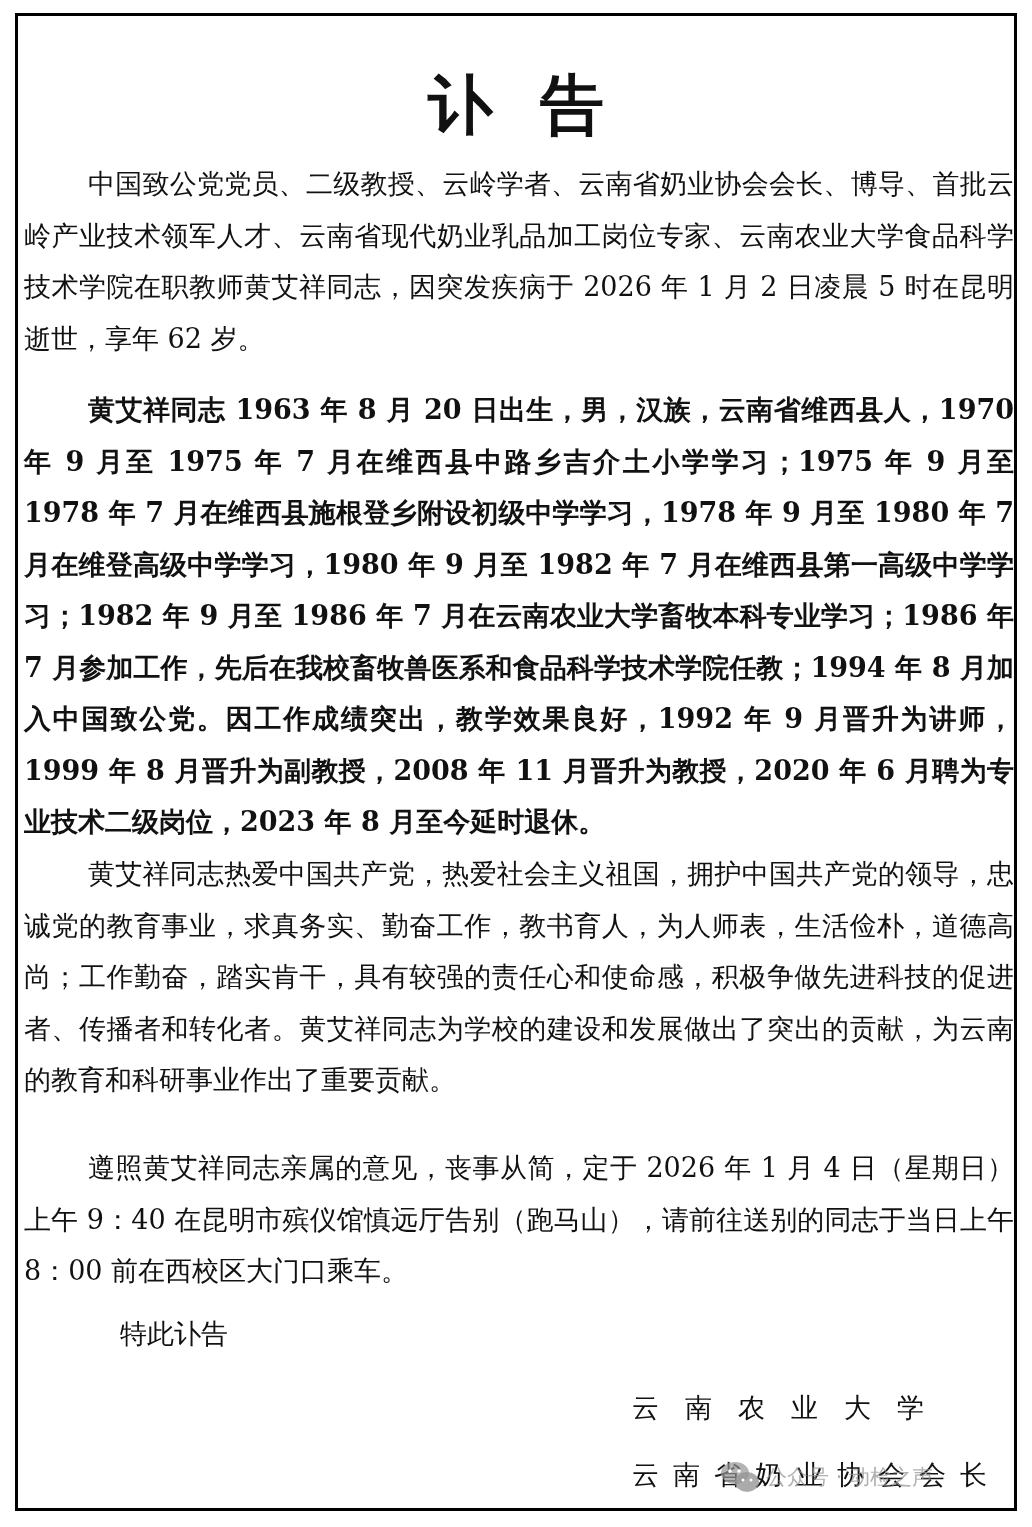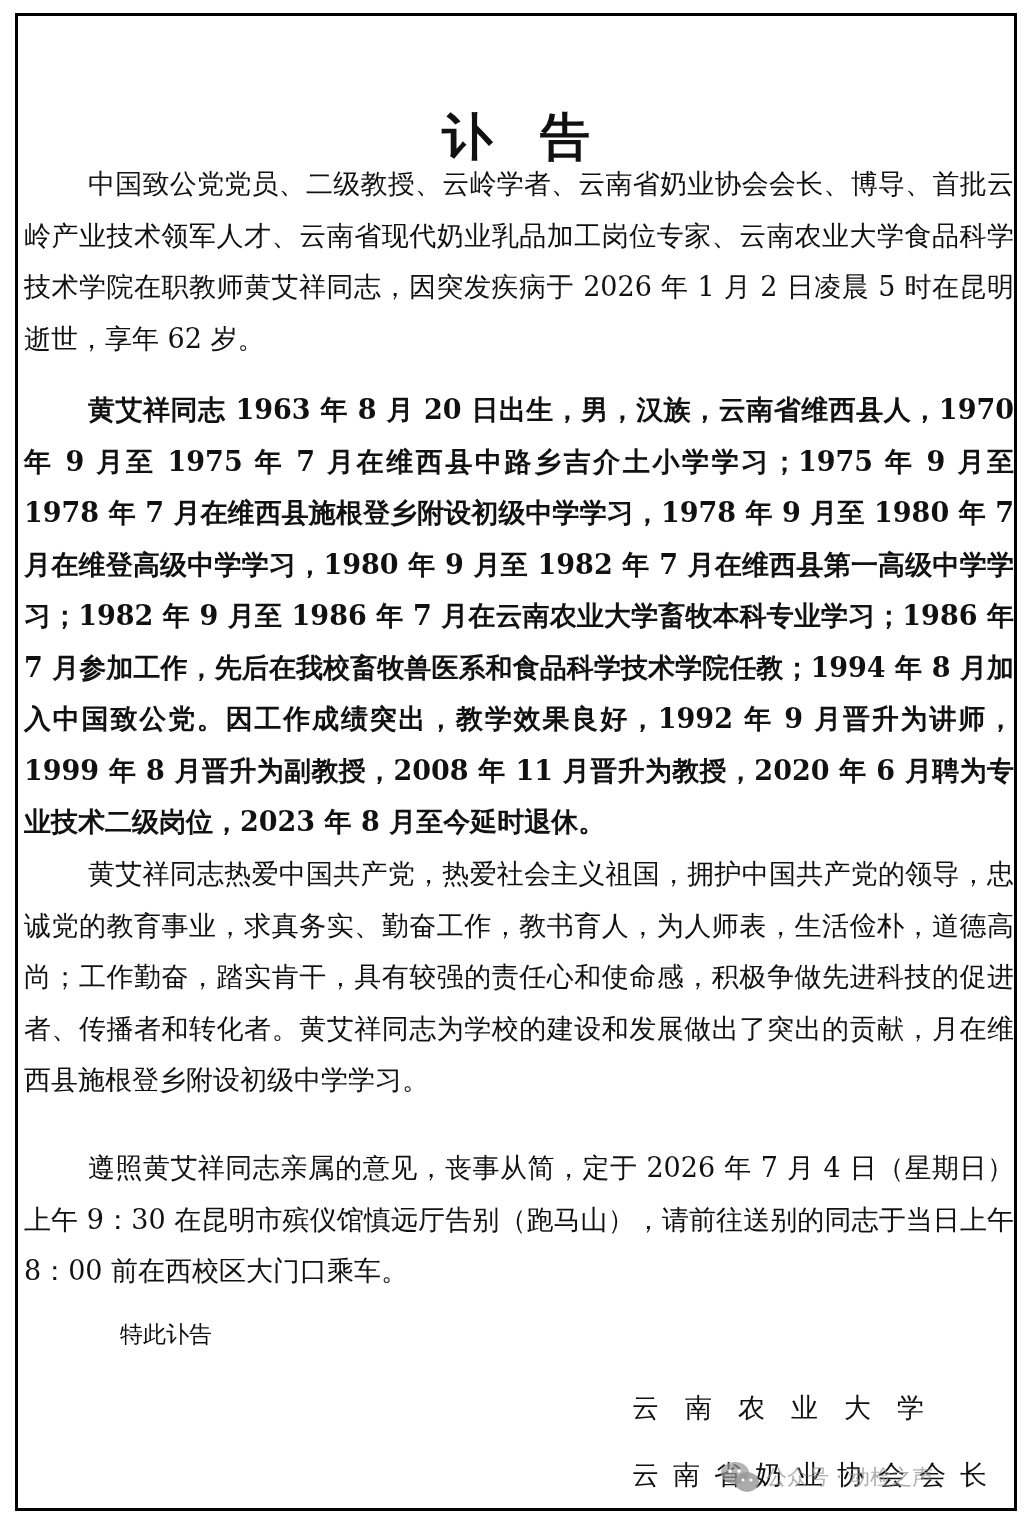--- a/index.html
+++ b/index.html
@@ -1,50 +1,50 @@
 <!DOCTYPE html>
 <html><head>
   <meta charset="utf-8">
   <style>
     html, body { margin: 0; padding: 0; background: #ffffff; }
     body { width: 1032px; height: 1527px; position: relative; overflow: hidden;
            font-family: "DejaVu Serif", "Liberation Serif", serif; color: #111; }
     .frame { position: absolute; left: 15px; top: 13px; width: 1002px; height: 1498px;
              border: 3px solid #000; box-sizing: border-box; }
     .title { position: absolute; top: 70px; left: 0; width: 1032px; text-align: center;
-             font-family: "DejaVu Sans", sans-serif; font-weight: bold; font-size: 50px;
-             letter-spacing: 48px; padding-left: 48px; box-sizing: border-box; line-height: 70px; margin-top: 32px; }
+             font-family: "DejaVu Sans", sans-serif; font-weight: bold; font-size: 64px;
+             letter-spacing: 48px; padding-left: 48px; box-sizing: border-box; line-height: 70px; }
     .para { position: absolute; left: 24px; width: 990px; font-size: 27px; line-height: 51.5px;
             text-indent: 64px; text-align: justify; margin: 0; }
     .p1 { top: 158px; }
     .p2 { top: 384px; font-weight: bold; }
     .p3 { top: 848px; }
     .p4 { top: 1142px; }
-    .closing { position: absolute; left: 120px; top: 1314px; font-size: 23px;
+    .closing { position: absolute; left: 120px; top: 1314px; font-size: 27px;
                font-family: "DejaVu Sans", sans-serif; line-height: 40px; }
     .signer { position: absolute; left: 632px; top: 1388px; font-size: 27px;
               font-family: "DejaVu Sans", sans-serif; letter-spacing: 26px; line-height: 40px; text-align: center; }
     .date { position: absolute; left: 632px; top: 1455px; font-size: 27px;
             font-family: "DejaVu Sans", sans-serif; letter-spacing: 14px; line-height: 40px; }
     .watermark { position: absolute; left: 720px; top: 1460px; display: flex; align-items: center;
                  gap: 6px; color: rgba(150,150,150,0.75); font-size: 21px;
                  font-family: "DejaVu Sans", sans-serif; }
     .wm-icon { width: 40px; height: 34px; }
   </style>
 </head>
 <body>
 
 <div class="frame"></div>
 
 <div class="title">讣告</div>
 
 <p class="para p1">中国致公党党员、二级教授、云岭学者、云南省奶业协会会长、博导、首批云岭产业技术领军人才、云南省现代奶业乳品加工岗位专家、云南农业大学食品科学技术学院在职教师黄艾祥同志，因突发疾病于 2026 年 1 月 2 日凌晨 5 时在昆明逝世，享年 62 岁。</p>
 <p class="para p2">黄艾祥同志 1963 年 8 月 20 日出生，男，汉族，云南省维西县人，1970 年 9 月至 1975 年 7 月在维西县中路乡吉介土小学学习；1975 年 9 月至 1978 年 7 月在维西县施根登乡附设初级中学学习，1978 年 9 月至 1980 年 7 月在维登高级中学学习，1980 年 9 月至 1982 年 7 月在维西县第一高级中学学习；1982 年 9 月至 1986 年 7 月在云南农业大学畜牧本科专业学习；1986 年 7 月参加工作，先后在我校畜牧兽医系和食品科学技术学院任教；1994 年 8 月加入中国致公党。因工作成绩突出，教学效果良好，1992 年 9 月晋升为讲师，1999 年 8 月晋升为副教授，2008 年 11 月晋升为教授，2020 年 6 月聘为专业技术二级岗位，2023 年 8 月至今延时退休。</p>
-<p class="para p3">黄艾祥同志热爱中国共产党，热爱社会主义祖国，拥护中国共产党的领导，忠诚党的教育事业，求真务实、勤奋工作，教书育人，为人师表，生活俭朴，道德高尚；工作勤奋，踏实肯干，具有较强的责任心和使命感，积极争做先进科技的促进者、传播者和转化者。黄艾祥同志为学校的建设和发展做出了突出的贡献，月在维西县施根登乡附设初级中学学习。</p>
-<p class="para p4">遵照黄艾祥同志亲属的意见，丧事从简，定于 2026 年 7 月 4 日（星期日）上午 9：30 在昆明市殡仪馆慎远厅告别（跑马山），请前往送别的同志于当日上午 8：00 前在西校区大门口乘车。</p>
+<p class="para p3">黄艾祥同志热爱中国共产党，热爱社会主义祖国，拥护中国共产党的领导，忠诚党的教育事业，求真务实、勤奋工作，教书育人，为人师表，生活俭朴，道德高尚；工作勤奋，踏实肯干，具有较强的责任心和使命感，积极争做先进科技的促进者、传播者和转化者。黄艾祥同志为学校的建设和发展做出了突出的贡献，为云南的教育和科研事业作出了重要贡献。</p>
+<p class="para p4">遵照黄艾祥同志亲属的意见，丧事从简，定于 2026 年 1 月 4 日（星期日）上午 9：40 在昆明市殡仪馆慎远厅告别（跑马山），请前往送别的同志于当日上午 8：00 前在西校区大门口乘车。</p>
 
 <div class="closing">特此讣告</div>
 <div class="signer">云南农业大学</div>
 <div class="date">云南省奶业协会会长</div>
 
 <div class="watermark">
   <svg class="wm-icon" viewBox="0 0 40 34">
     <ellipse cx="15" cy="13" rx="14" ry="11" fill="rgba(150,150,150,0.7)"></ellipse>
     <ellipse cx="27" cy="22" rx="12" ry="10" fill="rgba(150,150,150,0.8)"></ellipse>
     <circle cx="10" cy="11" r="1.8" fill="#fff"></circle>

